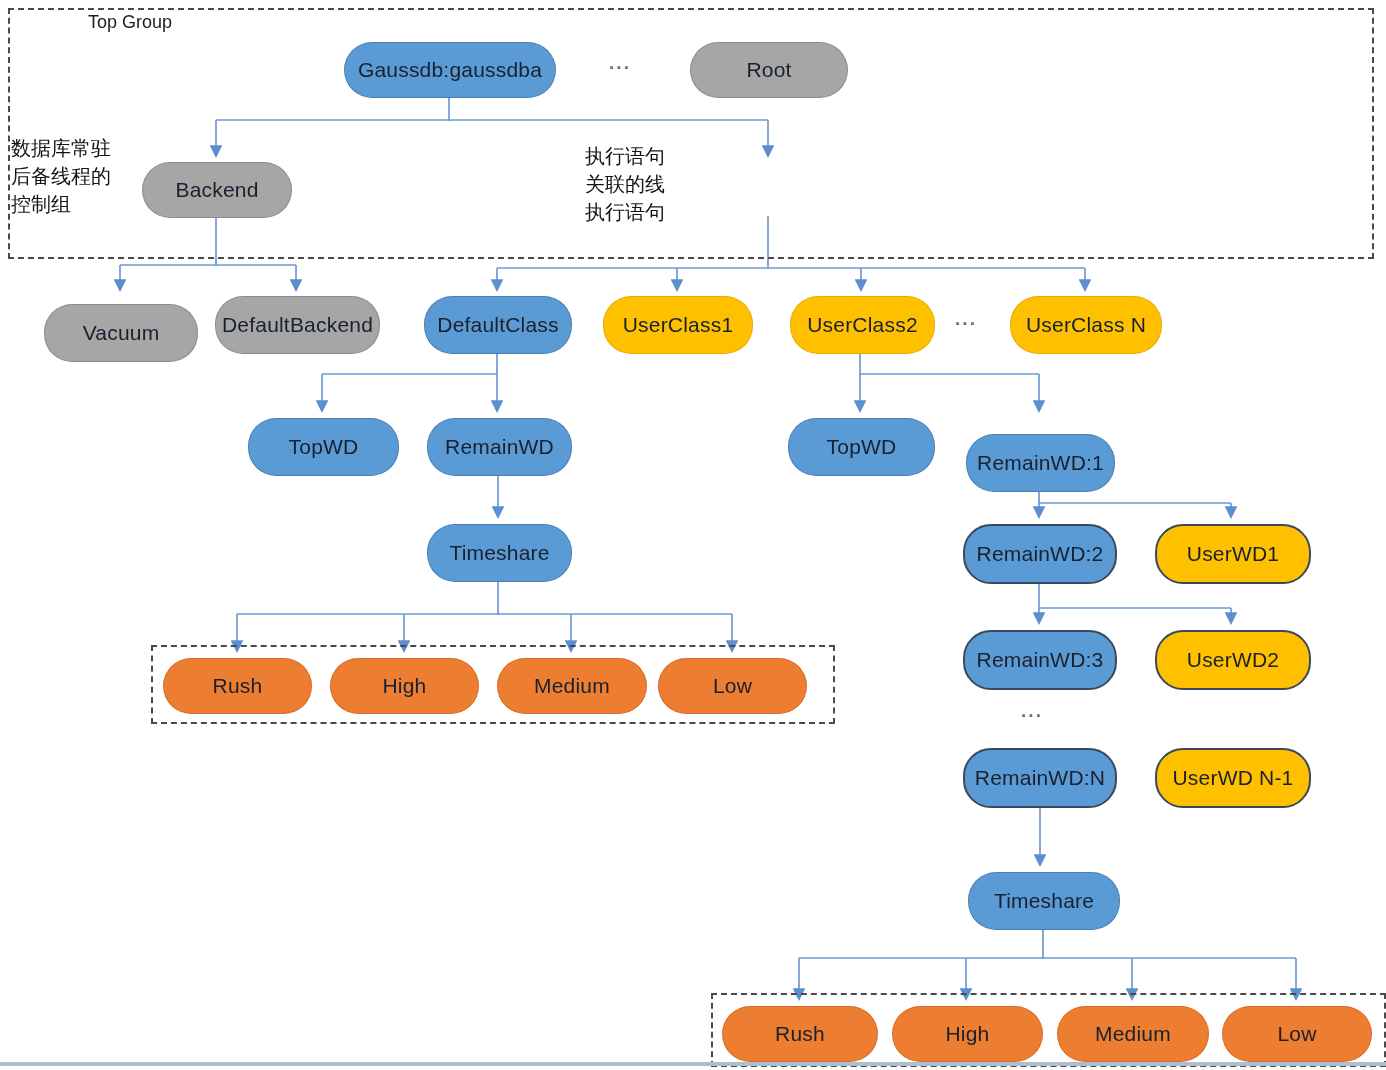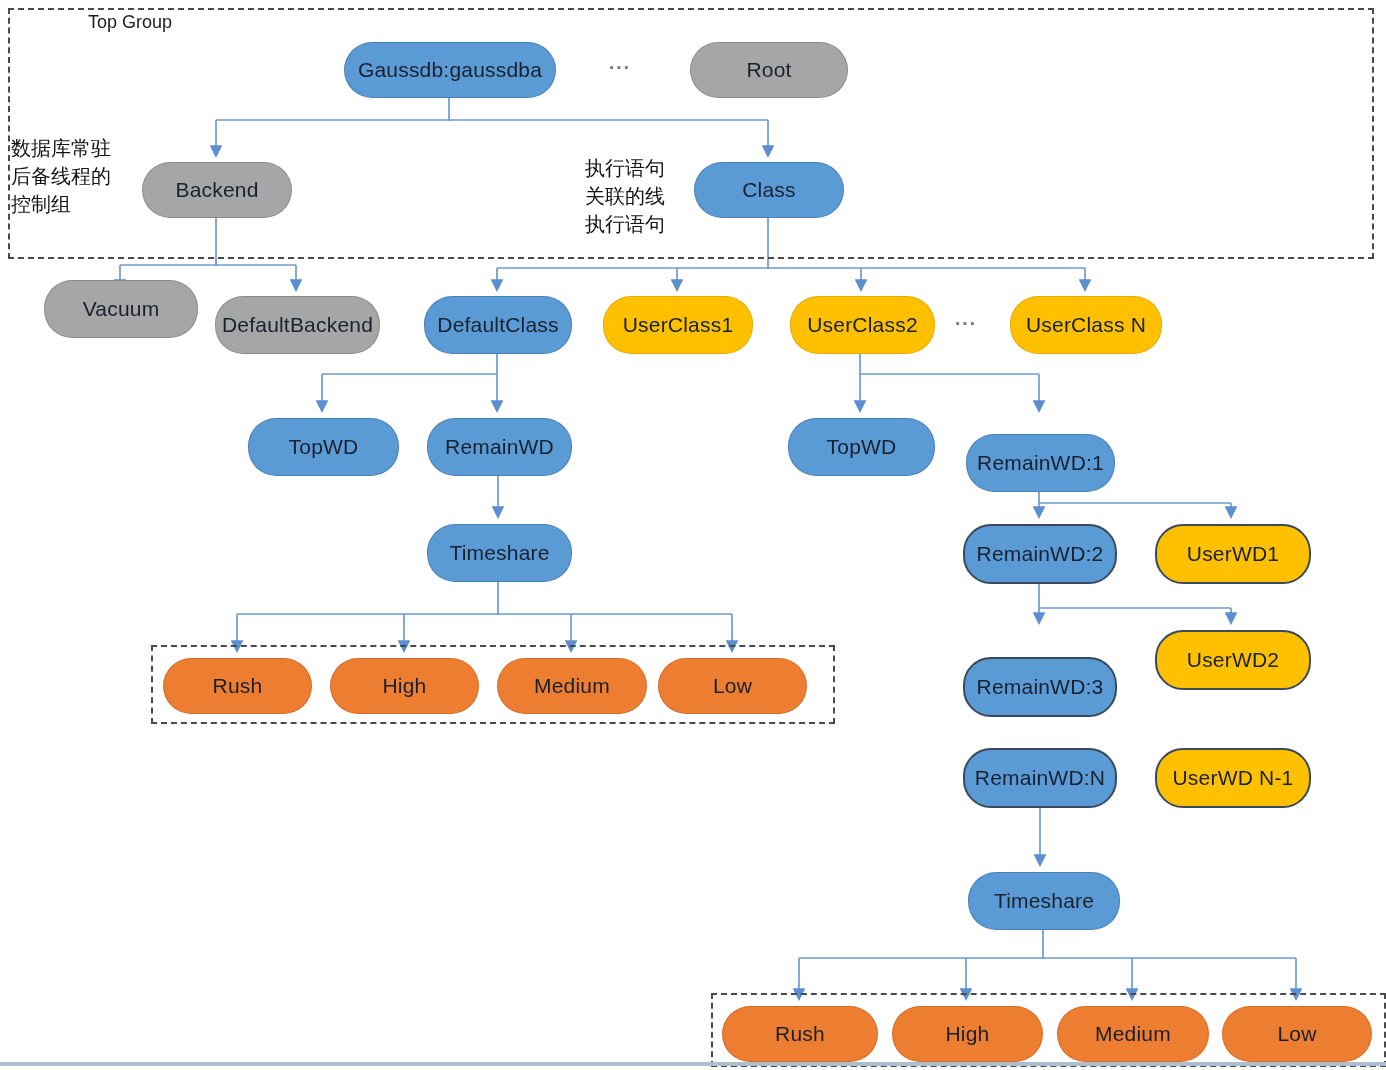--- a/index.html
+++ b/index.html
@@ -82,51 +82,50 @@
   <div class="dashed-box" style="left:711px;top:993px;width:671px;height:70px;"></div>
 
   <div class="group-label" style="left:88px;top:12px;">Top Group</div>
 
   <div class="note" style="left:11px;top:134px;">
     <span>数据库常驻</span>
     <span>后备线程的</span>
     <span>控制组</span>
   </div>
 
-  <div class="note" style="left:585px;top:142px;margin-top:12px;">
+  <div class="note" style="left:585px;top:142px;">
     <span>执行语句</span>
     <span>关联的线</span>
     <span>执行语句</span>
   </div>
 
   <div class="dots" style="left:600px;top:52px;width:40px;">...</div>
   <div class="dots" style="left:946px;top:308px;width:40px;">...</div>
   <div class="dots" style="left:1012px;top:700px;width:40px;">...</div>
 
   <div class="node blue" style="left:344px;top:42px;width:210px;height:54px;">Gaussdb:gaussdba</div>
   <div class="node gray" style="left:690px;top:42px;width:156px;height:54px;">Root</div>
   <div class="node gray" style="left:142px;top:162px;width:148px;height:54px;">Backend</div>
-  <div class="node blue" style="left:694px;top:162px;width:148px;height:54px;">Class</div>
 
-  <div class="node gray" style="left:44px;top:280px;width:152px;height:56px;">Vacuum</div>
+  <div class="node gray" style="left:44px;top:304px;width:152px;height:56px;">Vacuum</div>
   <div class="node gray" style="left:215px;top:296px;width:163px;height:56px;text-align:center;">DefaultBackend</div>
   <div class="node blue" style="left:424px;top:296px;width:146px;height:56px;">DefaultClass</div>
   <div class="node yellow" style="left:603px;top:296px;width:148px;height:56px;">UserClass1</div>
   <div class="node yellow" style="left:790px;top:296px;width:143px;height:56px;">UserClass2</div>
   <div class="node yellow" style="left:1010px;top:296px;width:150px;height:56px;">UserClass N</div>
 
   <div class="node blue" style="left:248px;top:418px;width:149px;height:56px;">TopWD</div>
   <div class="node blue" style="left:427px;top:418px;width:143px;height:56px;text-align:right;">RemainWD</div>
   <div class="node blue" style="left:788px;top:418px;width:145px;height:56px;">TopWD</div>
   <div class="node blue" style="left:966px;top:418px;width:147px;height:56px;margin-top:16px;">RemainWD:1</div>
 
   <div class="node blue" style="left:427px;top:524px;width:143px;height:56px;">Timeshare</div>
   <div class="node blue outlined" style="left:963px;top:524px;width:150px;height:56px;">RemainWD:2</div>
   <div class="node yellow outlined" style="left:1155px;top:524px;width:152px;height:56px;">UserWD1</div>
-  <div class="node blue outlined" style="left:963px;top:630px;width:150px;height:56px;margin-top:27px;">RemainWD:3</div>
+  <div class="node blue outlined" style="left:963px;top:630px;width:150px;height:56px;">RemainWD:3</div>
   <div class="node yellow outlined" style="left:1155px;top:630px;width:152px;height:56px;">UserWD2</div>
   <div class="node blue outlined" style="left:963px;top:748px;width:150px;height:56px;">RemainWD:N</div>
   <div class="node yellow outlined" style="left:1155px;top:748px;width:152px;height:56px;">UserWD N-1</div>
 
   <div class="node blue" style="left:968px;top:872px;width:150px;height:56px;">Timeshare</div>
 
   <div class="node orange" style="left:163px;top:658px;width:147px;height:54px;">Rush</div>
   <div class="node orange" style="left:330px;top:658px;width:147px;height:54px;">High</div>
   <div class="node orange" style="left:497px;top:658px;width:148px;height:54px;">Medium</div>
   <div class="node orange" style="left:658px;top:658px;width:147px;height:54px;">Low</div>

